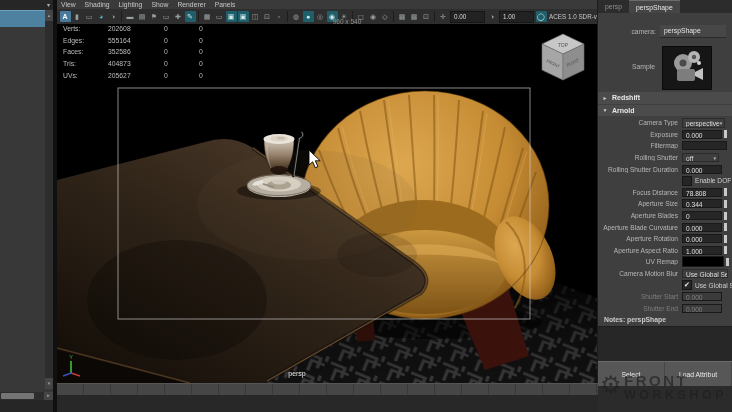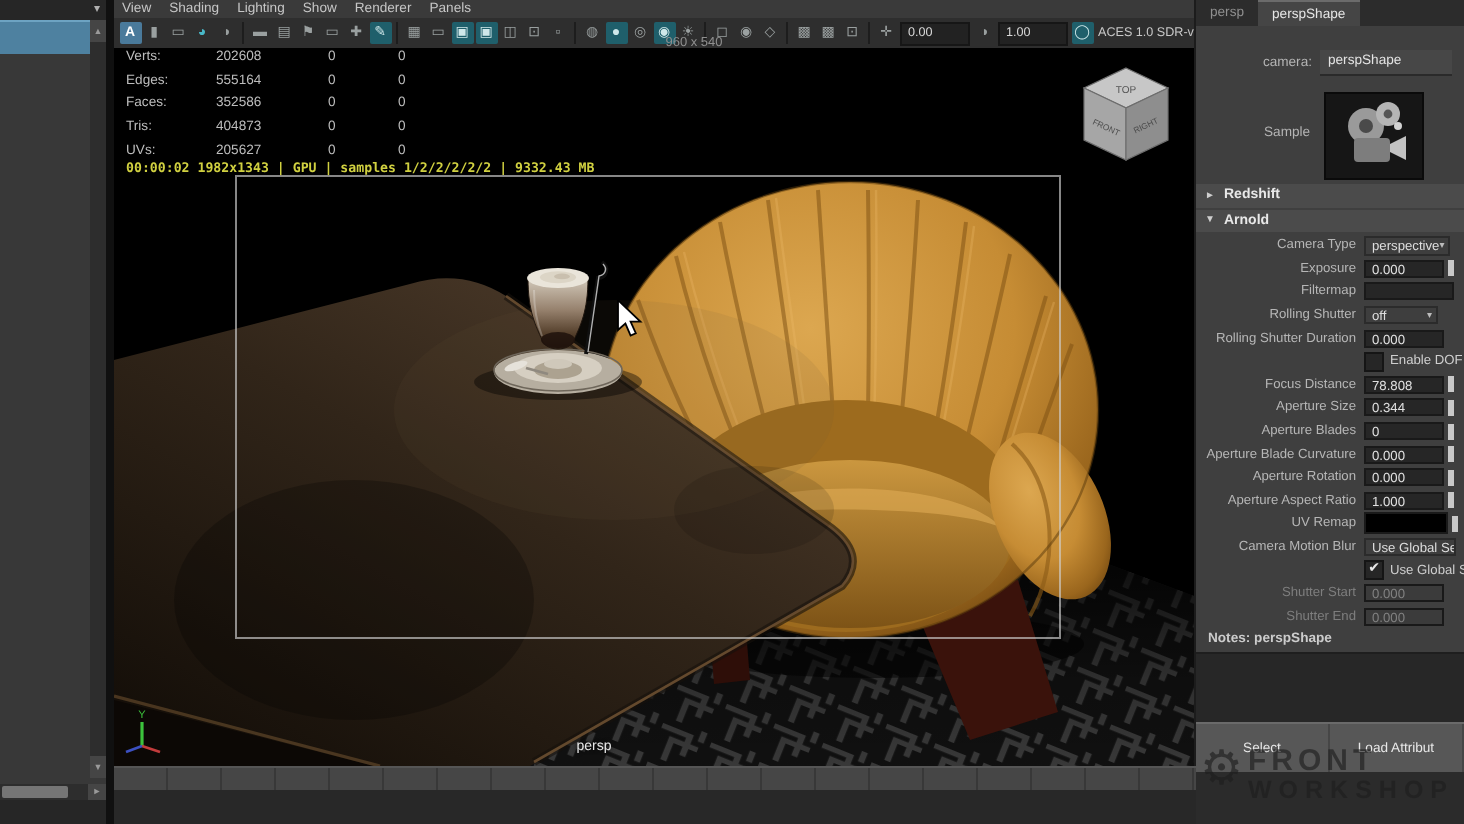--- a/index.html
+++ b/index.html
@@ -309,21 +309,20 @@
           <span>0</span>
           <span>0</span>
         </div>
         <div class="hud-row">
           <span>UVs:</span>
           <span>205627</span>
           <span>0</span>
           <span>0</span>
         </div>
       </div>
-    <div class="abs" id="vp-log">00:00:02 1982x1343 | GPU | samples 1/2/2/2/2/2 | 9332.43 MB</div>
     <div class="abs" id="vp-cam">persp</div>
   </div>
   <div class="abs" id="gap2"></div>
 
   <div class="abs" id="bstrip"></div>
   <div class="abs" id="bstrip2"></div>
 
   <div class="abs" id="right-panel">
     <div class="abs" id="rp-tabs">
         <div class="rp-tab">persp</div>

